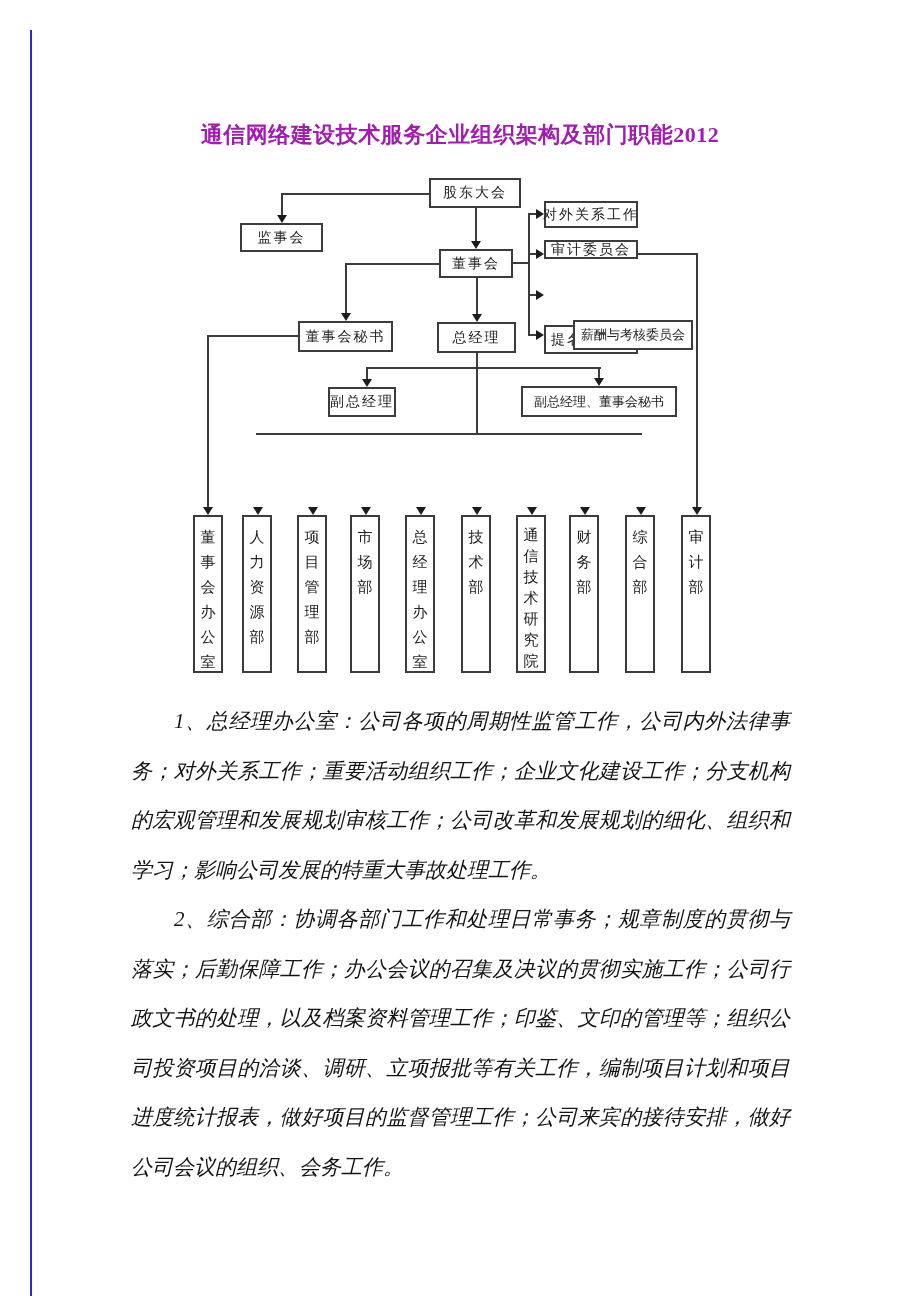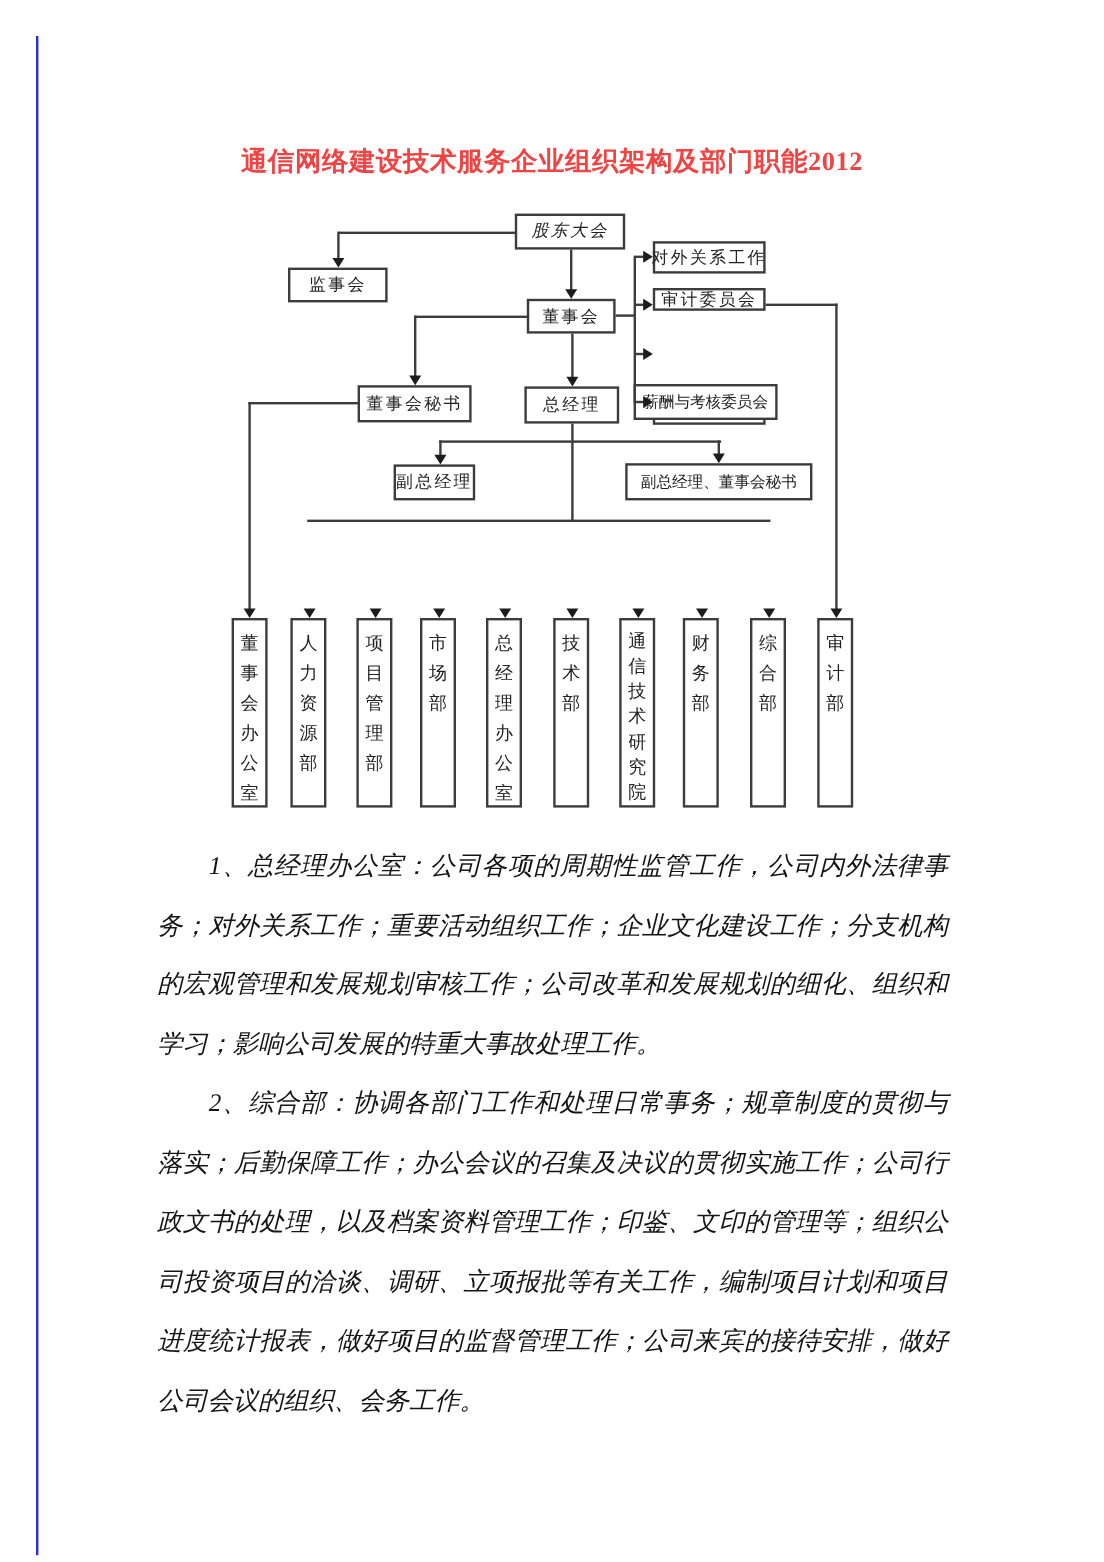--- a/index.html
+++ b/index.html
@@ -49,43 +49,43 @@
   }
   #body-text p{margin:0;text-indent:43px;font-style:italic;}
 </style>
 </head>
 <body>
 
 <div id="page">
 
   <div id="boundary-line"></div>
 
-  <div id="doc-title" style="color: #ef4444;">通信网络建设技术服务企业组织架构及部门职能2012</div>
+  <div id="doc-title" style="color: #a21caf;">通信网络建设技术服务企业组织架构及部门职能2012</div>
 
   <div id="org-chart">
 
-    <div class="node" style="left:429px;top:178px;width:92px;height:30px;font-style:italic;">
+    <div class="node" style="left:429px;top:178px;width:92px;height:30px;">
         <span>股东大会</span>
       </div>
     <div class="node" style="left:240px;top:223px;width:83px;height:29px;">
         <span>监事会</span>
       </div>
     <div class="node" style="left:439px;top:249px;width:74px;height:29px;">
         <span>董事会</span>
       </div>
     <div class="node" style="left:544px;top:201px;width:94px;height:27px;">
         <span>对外关系工作</span>
       </div>
     <div class="node" style="left:544px;top:240px;width:94px;height:19px;">
         <span>审计委员会</span>
       </div>
     <div class="node" style="left:544px;top:281px;width:94px;height:29px;margin-top:44px;">
         <span>提名委员会</span>
       </div>
-    <div class="node tight" style="left:528px;top:320px;width:120px;height:30px;">
+    <div class="node tight" style="left:573px;top:320px;width:120px;height:30px;">
         <span>薪酬与考核委员会</span>
       </div>
     <div class="node" style="left:298px;top:321px;width:95px;height:31px;">
         <span>董事会秘书</span>
       </div>
     <div class="node" style="left:437px;top:322px;width:79px;height:31px;">
         <span>总经理</span>
       </div>
     <div class="node" style="left:328px;top:387px;width:68px;height:30px;">
         <span>副总经理</span>

